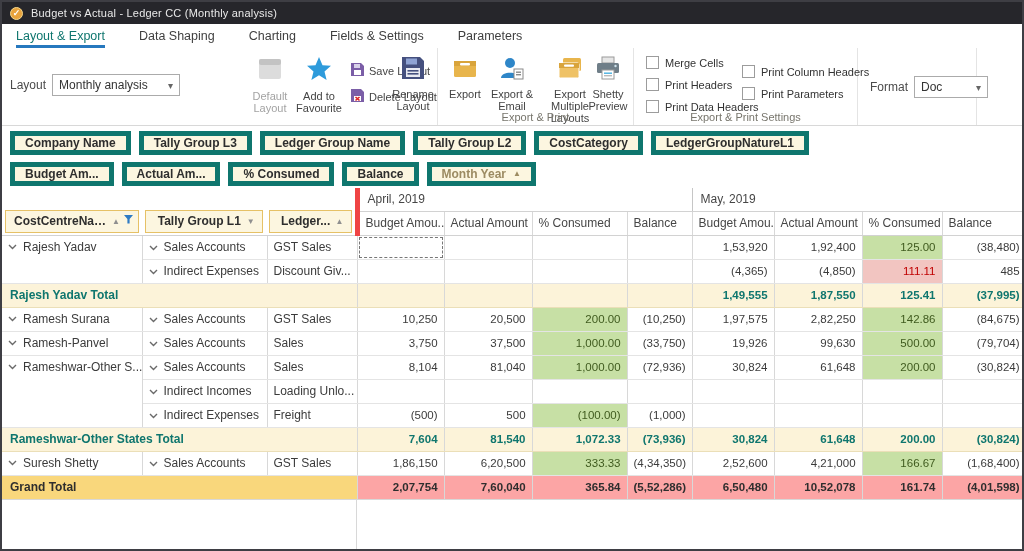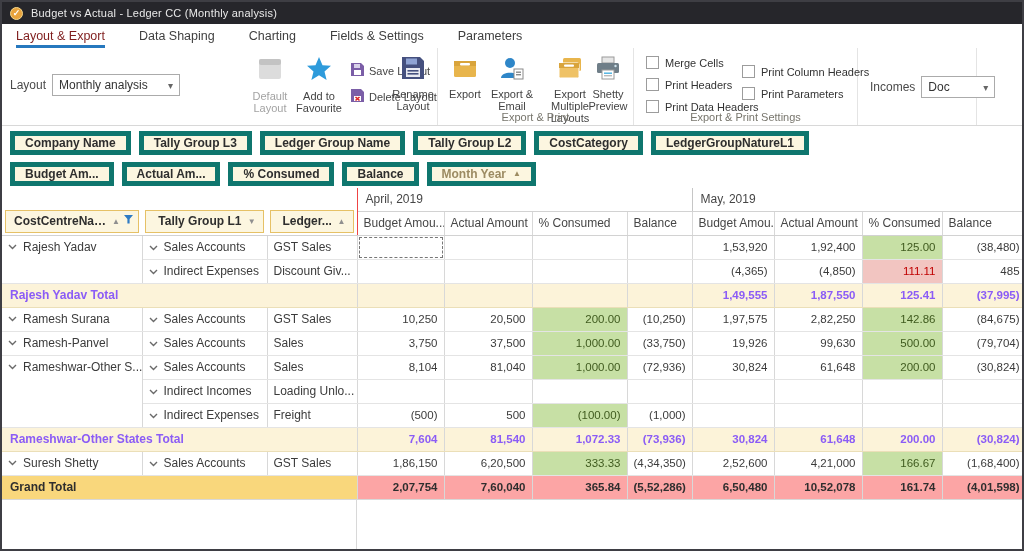--- a/index.html
+++ b/index.html
@@ -8,21 +8,21 @@
   .window { position:relative; width:1024px; height:551px; background:#fff; border:2px solid #3E3E44; overflow:hidden; }
 
   
   .titlebar { height:22px; background:#26262B; display:flex; align-items:center; padding-left:8px; }
   .app-icon { width:13px; height:13px; border-radius:50%; background:#E8A33D; border:1px solid #f7d98c; color:#fff; font-size:9px; line-height:11px; text-align:center; font-weight:bold; }
   .title-text { color:#E9E9E9; font-size:11px; margin-left:8px; letter-spacing:.2px; }
 
   
   .tabs { height:24px; display:flex; align-items:stretch; padding-left:14px; background:#fff; }
   .tab { font-size:12.5px; color:#3F3F3F; display:flex; align-items:center; margin-right:34px; border-bottom:3px solid transparent; padding-top:2px; cursor:default; }
-  .tab.active { color:#7f1d1d; border-bottom-color:#2678BE; }
+  .tab.active { color:#0f766e; border-bottom-color:#2678BE; }
 
   
   .ribbon { height:78px; background:#fff; border-bottom:1px solid #D8D8D8; display:flex; }
   .rgroup { position:relative; height:100%; border-right:1px solid #E4E4E4; flex:none; }
   .gcaption { position:absolute; bottom:2px; left:0; right:0; text-align:center; font-size:11px; color:#77756C; }
   .g-layout { width:436px; }
   .g-export { width:196px; }
   .g-settings { width:224px; }
   .g-format { width:119px; }
   .g-spacer { flex:1; border-right:none; }
@@ -49,37 +49,37 @@
   .chip { height:24px; display:inline-flex; align-items:center; background:#FCF6E0; border:5px solid #0f766e; padding:0 10px; margin-right:8px; font-size:12px; font-weight:bold; color:#2E2E2E; white-space:nowrap; }
   .chip .sort { font-size:8px; color:#8F8F8F; margin-left:7px; }
   .chip.dim { color:#9C8B62; }
   .chip.dim .sort { color:#9C8B62; }
 
   
   .pivot-wrap { position:relative; height:364px; }
   table.pivot { border-collapse:collapse; table-layout:fixed; width:1024px; }
   .pivot th, .pivot td { border-right:1px solid #D8D8D8; border-bottom:1px solid #E4E4E4; height:24px; padding:0 6px; overflow:hidden; white-space:nowrap; font-weight:normal; }
   .pivot thead th { border-bottom:1px solid #D2D2D2; }
-  th.corner { border-right:1px solid #ef4444; border-bottom:none; vertical-align:bottom; padding:0; background:#fff; }
+  th.corner { border-right:5px solid #ef4444; border-bottom:none; vertical-align:bottom; padding:0; background:#fff; }
   .corner-flex { display:flex; padding-bottom:2px; }
   .hdr-chip-wrap { padding:0 3px; }
   .hdr-chip { height:23px; display:flex; align-items:center; background:#FCF6E0; border:1px solid #E6C166; padding:0 5px 0 8px; font-size:12px; font-weight:bold; color:#2E2E2E; overflow:hidden; }
   .hdr-chip .flex1 { flex:1; overflow:hidden; text-overflow:ellipsis; }
   .hdr-chip .sort { font-size:8px; color:#8F8F8F; margin:0 2px; }
   th.cgroup { text-align:left; font-size:12px; color:#464646; background:#fff; border-right:none; height:23px; padding-left:8px; }
   th.cgroup.may { border-left:1px solid #C6C6C6; }
   th.measure { text-align:left; font-size:12px; color:#464646; background:#fff; }
   td.rlabelcell { font-size:12px; color:#3B3B3B; background:#fff; }
   td.rlabelcell .chev { margin-right:6px; }
   td.num { text-align:right; font-size:11.5px; color:#3B3B3B; background:#fff; }
   td.hl-g { background:#C7E0A5; color:#3F5A1E; }
   td.hl-r { background:#F2C5C1; color:#C00000; }
   td.selcell { position:relative; }
   td.selcell::after { content:""; position:absolute; left:1px; top:1px; right:1px; bottom:1px; border:1px dashed #777; }
-  tr.row-total td { background:#FCF3D9; font-weight:bold; color:#8b5cf6; border-bottom-color:#EBDFB8; }
+  tr.row-total td { background:#FCF3D9; font-weight:bold; color:#0f766e; border-bottom-color:#EBDFB8; }
   tr.row-total td.num { background:#FCF3D9; }
   tr.row-grand td { font-weight:bold; color:#2E2E2E; border-bottom-color:#D8D8D8; border-top:1px solid #E8C25E; }
   tr.row-grand td.labelcell { background:#F9D77C; }
   tr.row-grand td.num { background:#fca5a5; }
   td.labelcell { font-size:12px; padding-left:8px; }
   td.cc-span { vertical-align:top; line-height:23px; }
   .below-line { position:absolute; left:354px; top:311px; bottom:0; width:1px; background:#D8D8D8; }
   .chev svg { vertical-align:middle; }
 </style>
 </head>
@@ -241,21 +241,21 @@
           <div class="cbrow">
             <span class="cb"></span>
             <span class="cblabel">Print Parameters</span>
           </div>
         </div>
       <div class="gcaption">Export &amp; Print Settings</div>
     </div>
 
     <div class="rgroup g-format">
       <div class="format-row">
-        <span class="rlabel">Incomes</span>
+        <span class="rlabel">Format</span>
         <div class="select format-select">
           <span>Doc</span>
           <span class="caret">▾</span>
         </div>
       </div>
     </div>
 
     <div class="rgroup g-spacer"></div>
   </div>
 

